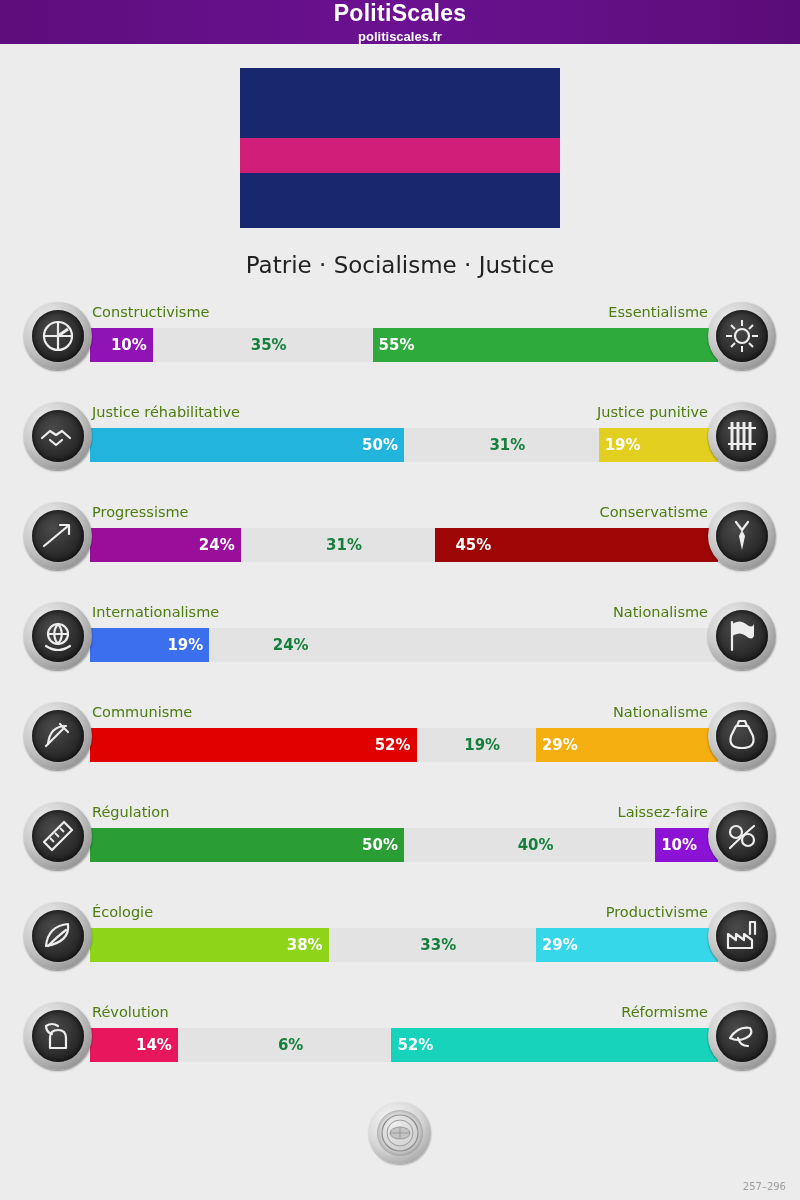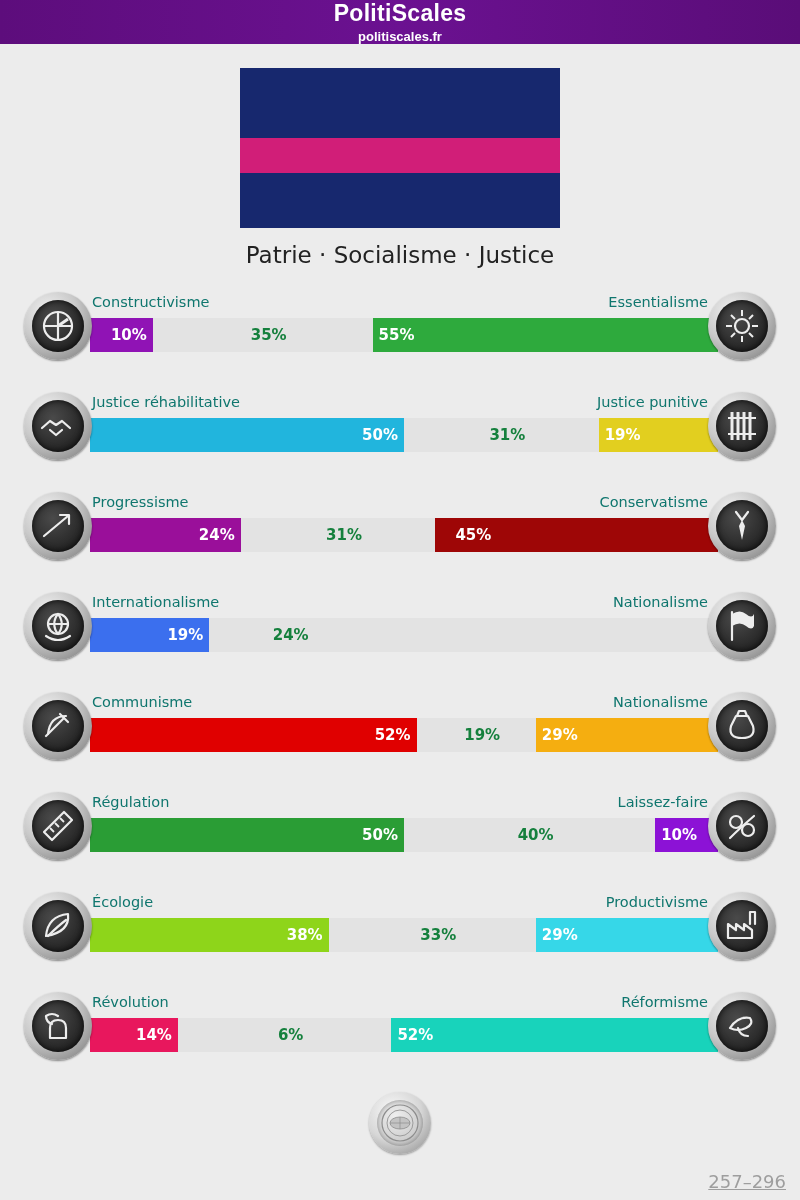--- a/index.html
+++ b/index.html
@@ -55,21 +55,21 @@
   }
   .flag-band { width: 100%; }
   .flag-band.b1 { height: 43.75%; }
   .flag-band.b2 { height: 21.875%; }
   .flag-band.b3 { height: 34.375%; }
 
   .slogan {
     text-align: center;
     font-size: 23px;
     color: #222;
-    margin-top: 14px;
+    margin-top: 24px;
     margin-bottom: 8px;
     font-family: "DejaVu Sans", sans-serif;
   }
 
   
   .axes {
     margin-top: 4px;
     padding: 0 0 0 0;
   }
   .axis-row {
@@ -107,21 +107,21 @@
     position: relative;
     height: 100%;
   }
   .labels {
     position: absolute;
     top: 18px;
     left: 10px; right: 10px;
     display: flex;
     justify-content: space-between;
     font-size: 14.5px;
-    color: #0f766e;
+    color: #4d7c0f;
     font-family: "DejaVu Sans", sans-serif;
     gap: 22px;
   }
   .bar {
     position: absolute;
     top: 42px;
     left: 8px; right: 0;
     height: 34px;
     display: flex;
     background: #e3e3e3;
@@ -156,24 +156,23 @@
   .seal .seal-inner {
     width: 46px; height: 46px; border-radius: 50%;
     background: radial-gradient(circle at 40% 35%, #efefef 0%, #cfcfcf 60%, #b0b0b0 100%);
     box-shadow: inset 0 0 5px rgba(0,0,0,.35);
     display:flex; align-items:center; justify-content:center;
   }
   .idcode {
     position: absolute;
     right: 14px;
     bottom: 8px;
-    font-size: 18px;
+    font-size: 10px;
     color: #9e9e9e;
     font-family: "DejaVu Sans", sans-serif;
-    text-decoration: underline;
   }
 </style>
 </head>
 <body>
 
 <div id="page">
 
   <div class="header">
     <div class="brand">PolitiScales</div>
     <div class="site">politiscales.fr</div>

